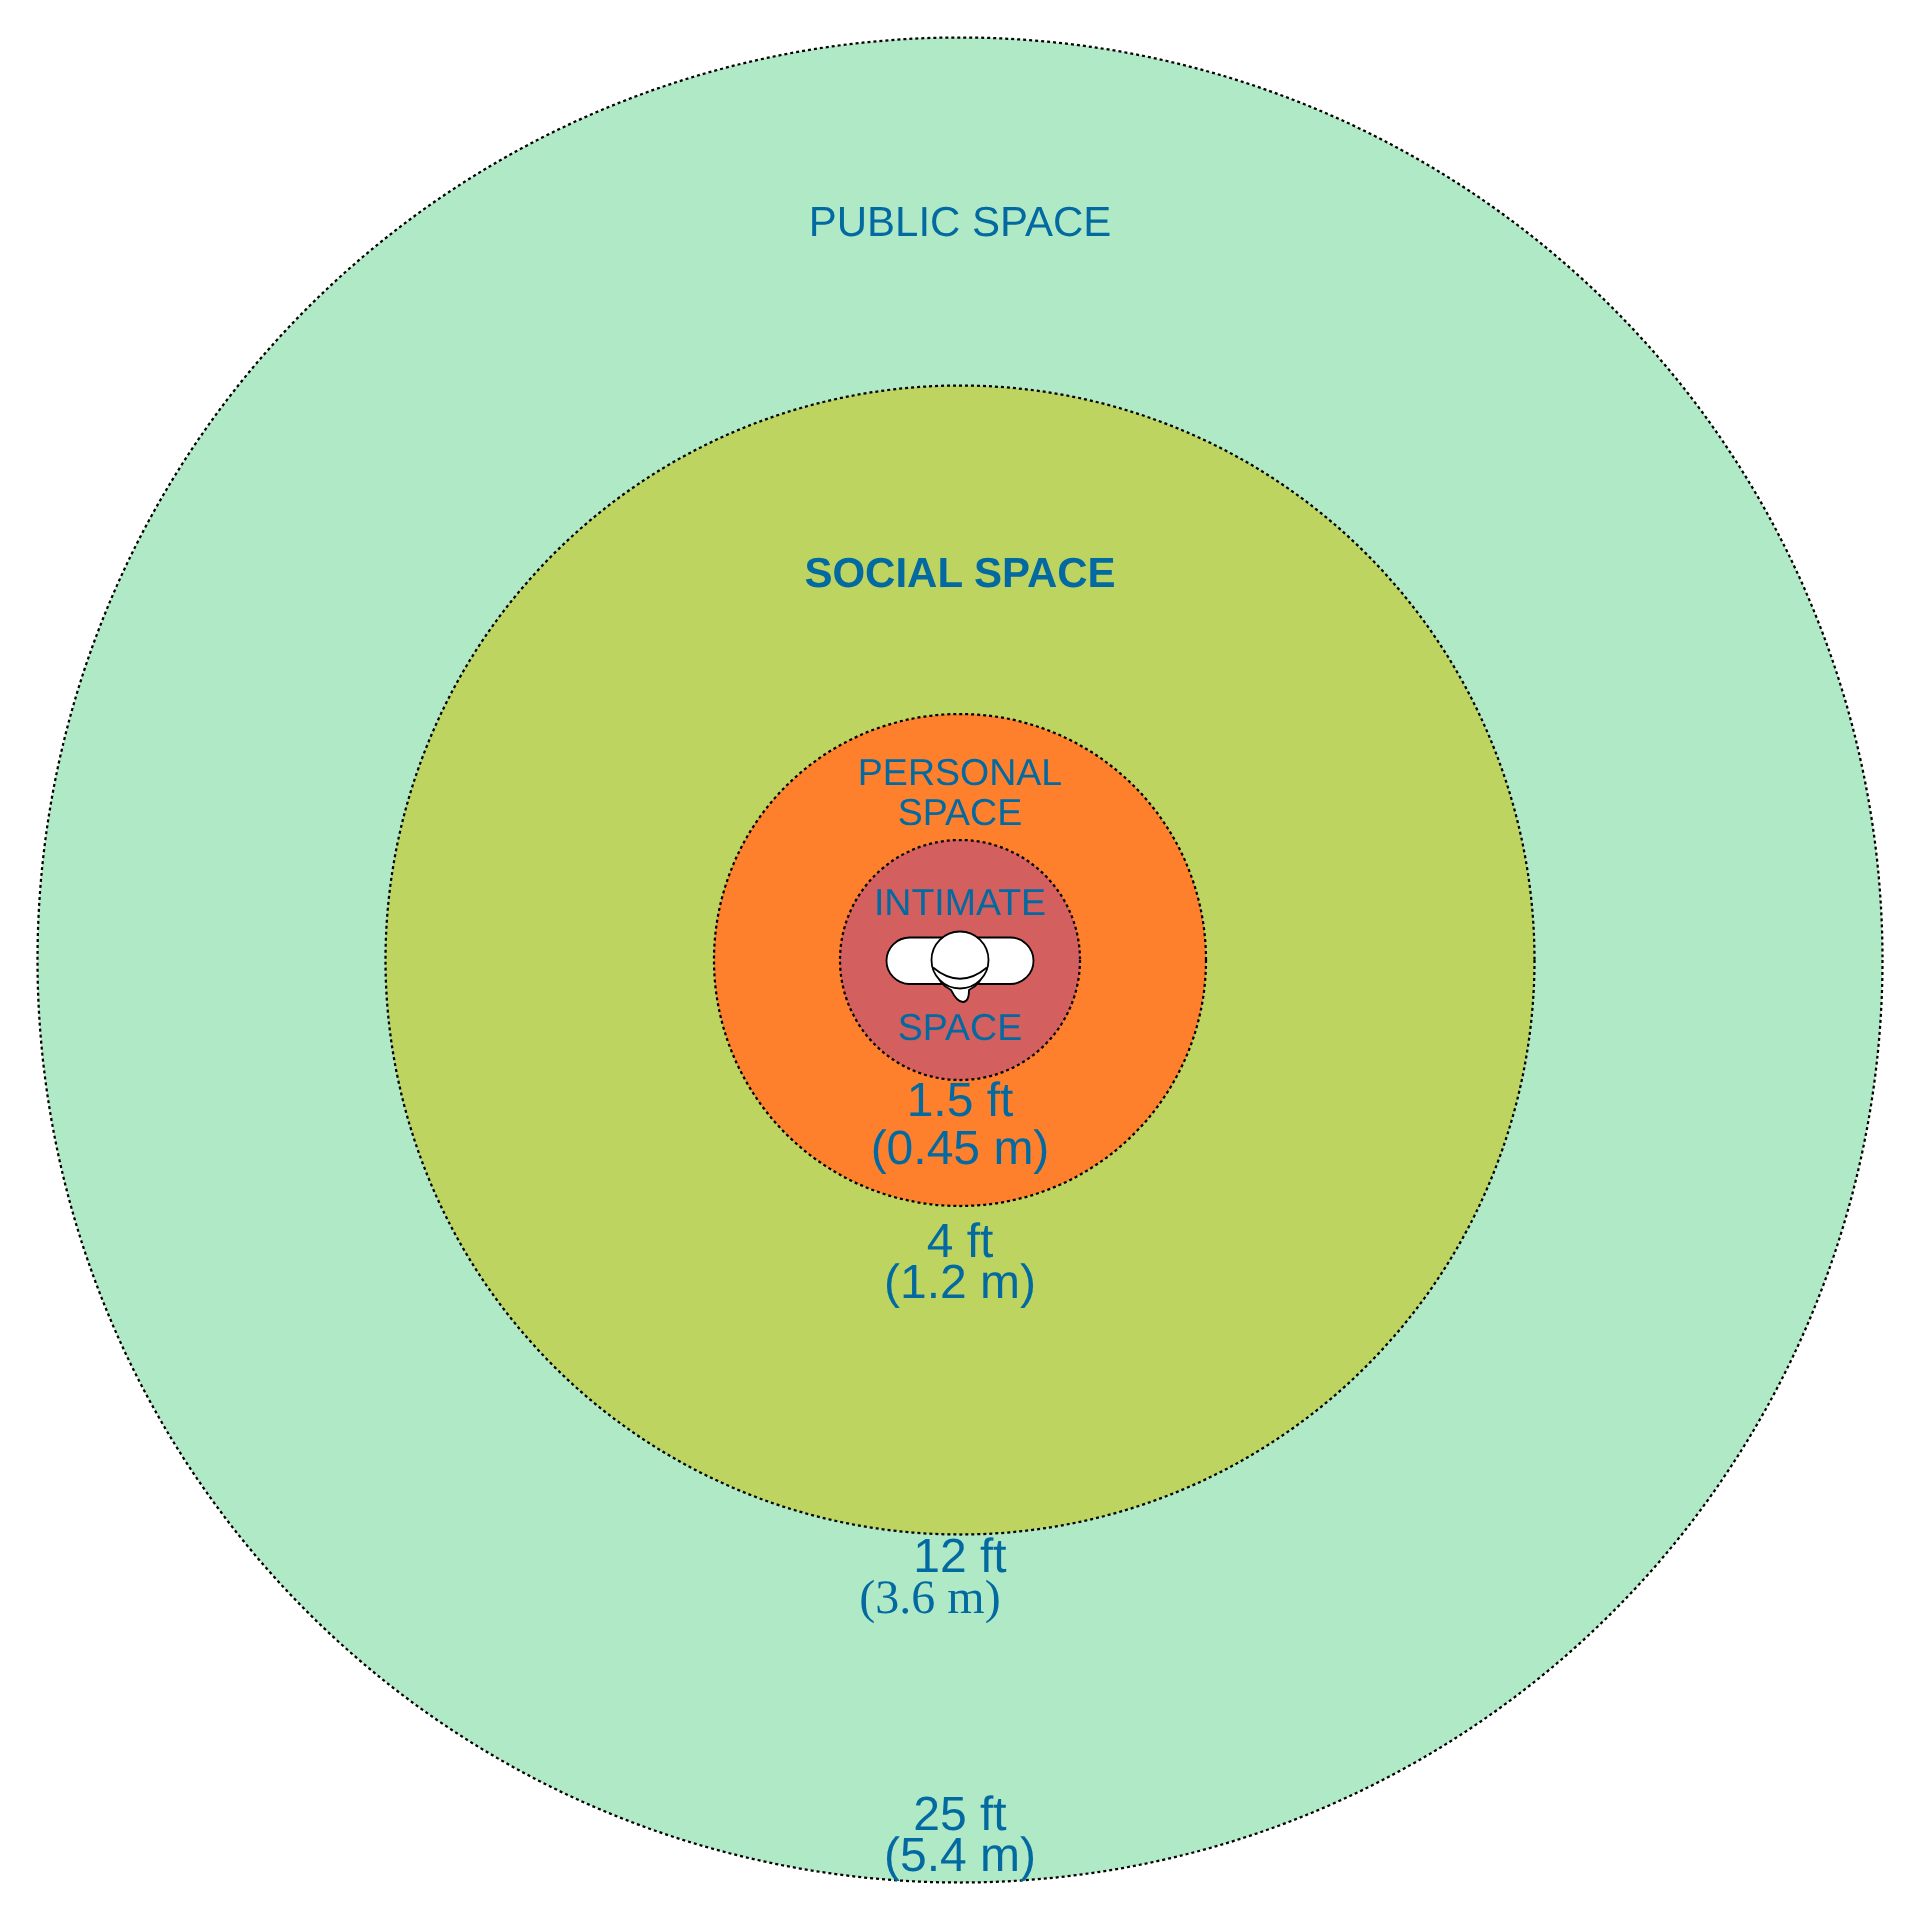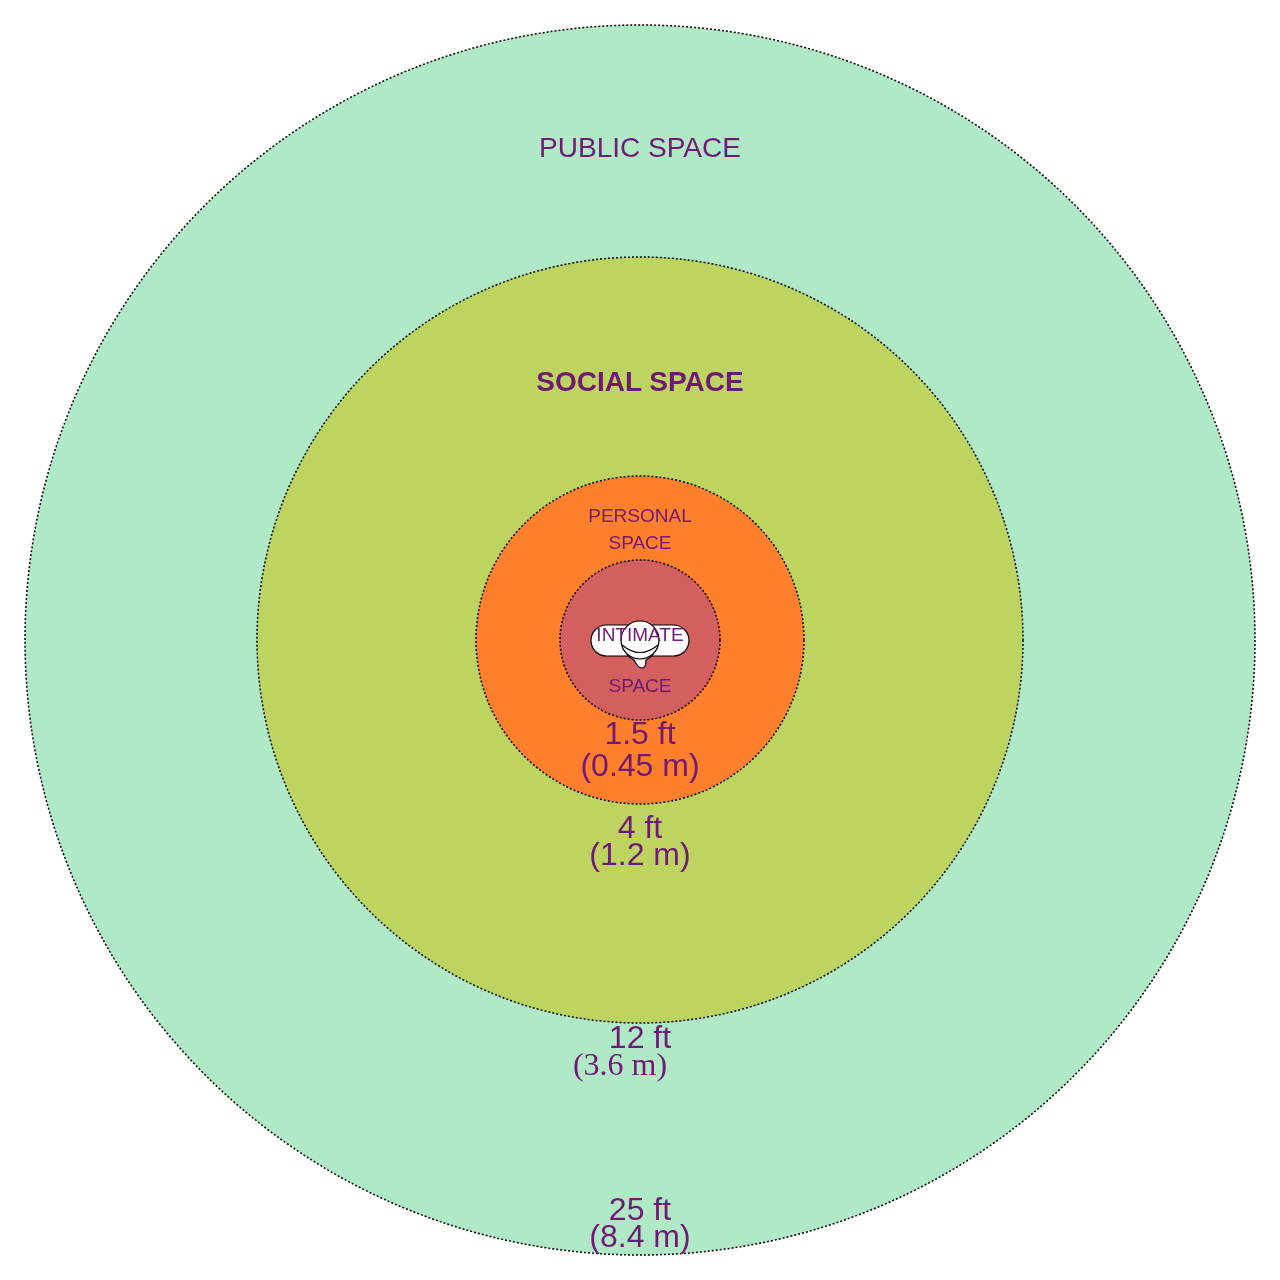--- a/index.html
+++ b/index.html
@@ -1,20 +1,20 @@
 <!DOCTYPE html>
 <html><head>
 <meta charset="utf-8">
 <style>
   html, body { margin: 0; padding: 0; background: #ffffff; }
   body { width: 1280px; height: 1280px; position: relative; overflow: hidden; font-family: "Liberation Sans", sans-serif; }
   svg { position: absolute; left: 0; top: 0; }
-  .lbl { position: absolute; width: 400px; margin-left: -200px; text-align: center; color: #701a75; line-height: 27px; white-space: pre-line; }
+  .lbl { position: absolute; width: 400px; margin-left: -200px; text-align: center; color: #0369a1; line-height: 27px; white-space: pre-line; }
   .big { font-size: 28px; line-height: 30px; }
-  .mid { font-size: 19px; }
+  .mid { font-size: 25px; }
   .sm { font-size: 32px; }
 </style>
 </head>
 <body>
 
 <svg width="1280" height="1280" viewBox="0 0 1280 1280">
   <circle cx="640" cy="640" r="615" fill="#b0e9c6" stroke="#000" stroke-width="1.5" stroke-dasharray="2,2"></circle>
   <circle cx="640" cy="640" r="383" fill="#bdd460" stroke="#000" stroke-width="1.5" stroke-dasharray="2,2"></circle>
   <circle cx="640" cy="640" r="164" fill="#fe7f2c" stroke="#000" stroke-width="1.5" stroke-dasharray="2,2"></circle>
   <circle cx="640" cy="640" r="80" fill="#d35f5f" stroke="#000" stroke-width="1.5" stroke-dasharray="2,2"></circle>
@@ -25,26 +25,26 @@
     <path d="M622,645 Q640,660 658,645" fill="none" stroke="#000" stroke-width="1.2"></path>
   </g>
 </svg>
 
 <div class="lbl big" style="left:640px; top:133px;">PUBLIC SPACE</div>
 <div class="lbl big" style="left:640px; top:367px;font-weight:bold;">SOCIAL SPACE</div>
 
 <div class="lbl mid" style="left:640px; top:502px;">PERSONAL</div>
 <div class="lbl mid" style="left:640px; top:529px;">SPACE</div>
 
-<div class="lbl mid" style="left:640px; top:621px;">INTIMATE</div>
+<div class="lbl mid" style="left:640px; top:589px;">INTIMATE</div>
 <div class="lbl mid" style="left:640px; top:672px;">SPACE</div>
 
 <div class="lbl sm" style="left:640px; top:720px;">1.5 ft</div>
 <div class="lbl sm" style="left:640px; top:752px;">(0.45 m)</div>
 
 <div class="lbl sm" style="left:640px; top:814px;">4 ft</div>
 <div class="lbl sm" style="left:640px; top:841px;">(1.2 m)</div>
 
 <div class="lbl sm" style="left:640px; top:1024px;">12 ft</div>
 <div class="lbl sm" style="left:620px; top:1051px;font-family:Liberation Serif, serif;">(3.6 m)</div>
 
 <div class="lbl sm" style="left:640px; top:1196px;">25 ft</div>
-<div class="lbl sm" style="left:640px; top:1223px;">(8.4 m)</div>
+<div class="lbl sm" style="left:640px; top:1223px;">(5.4 m)</div>
 
 </body></html>

